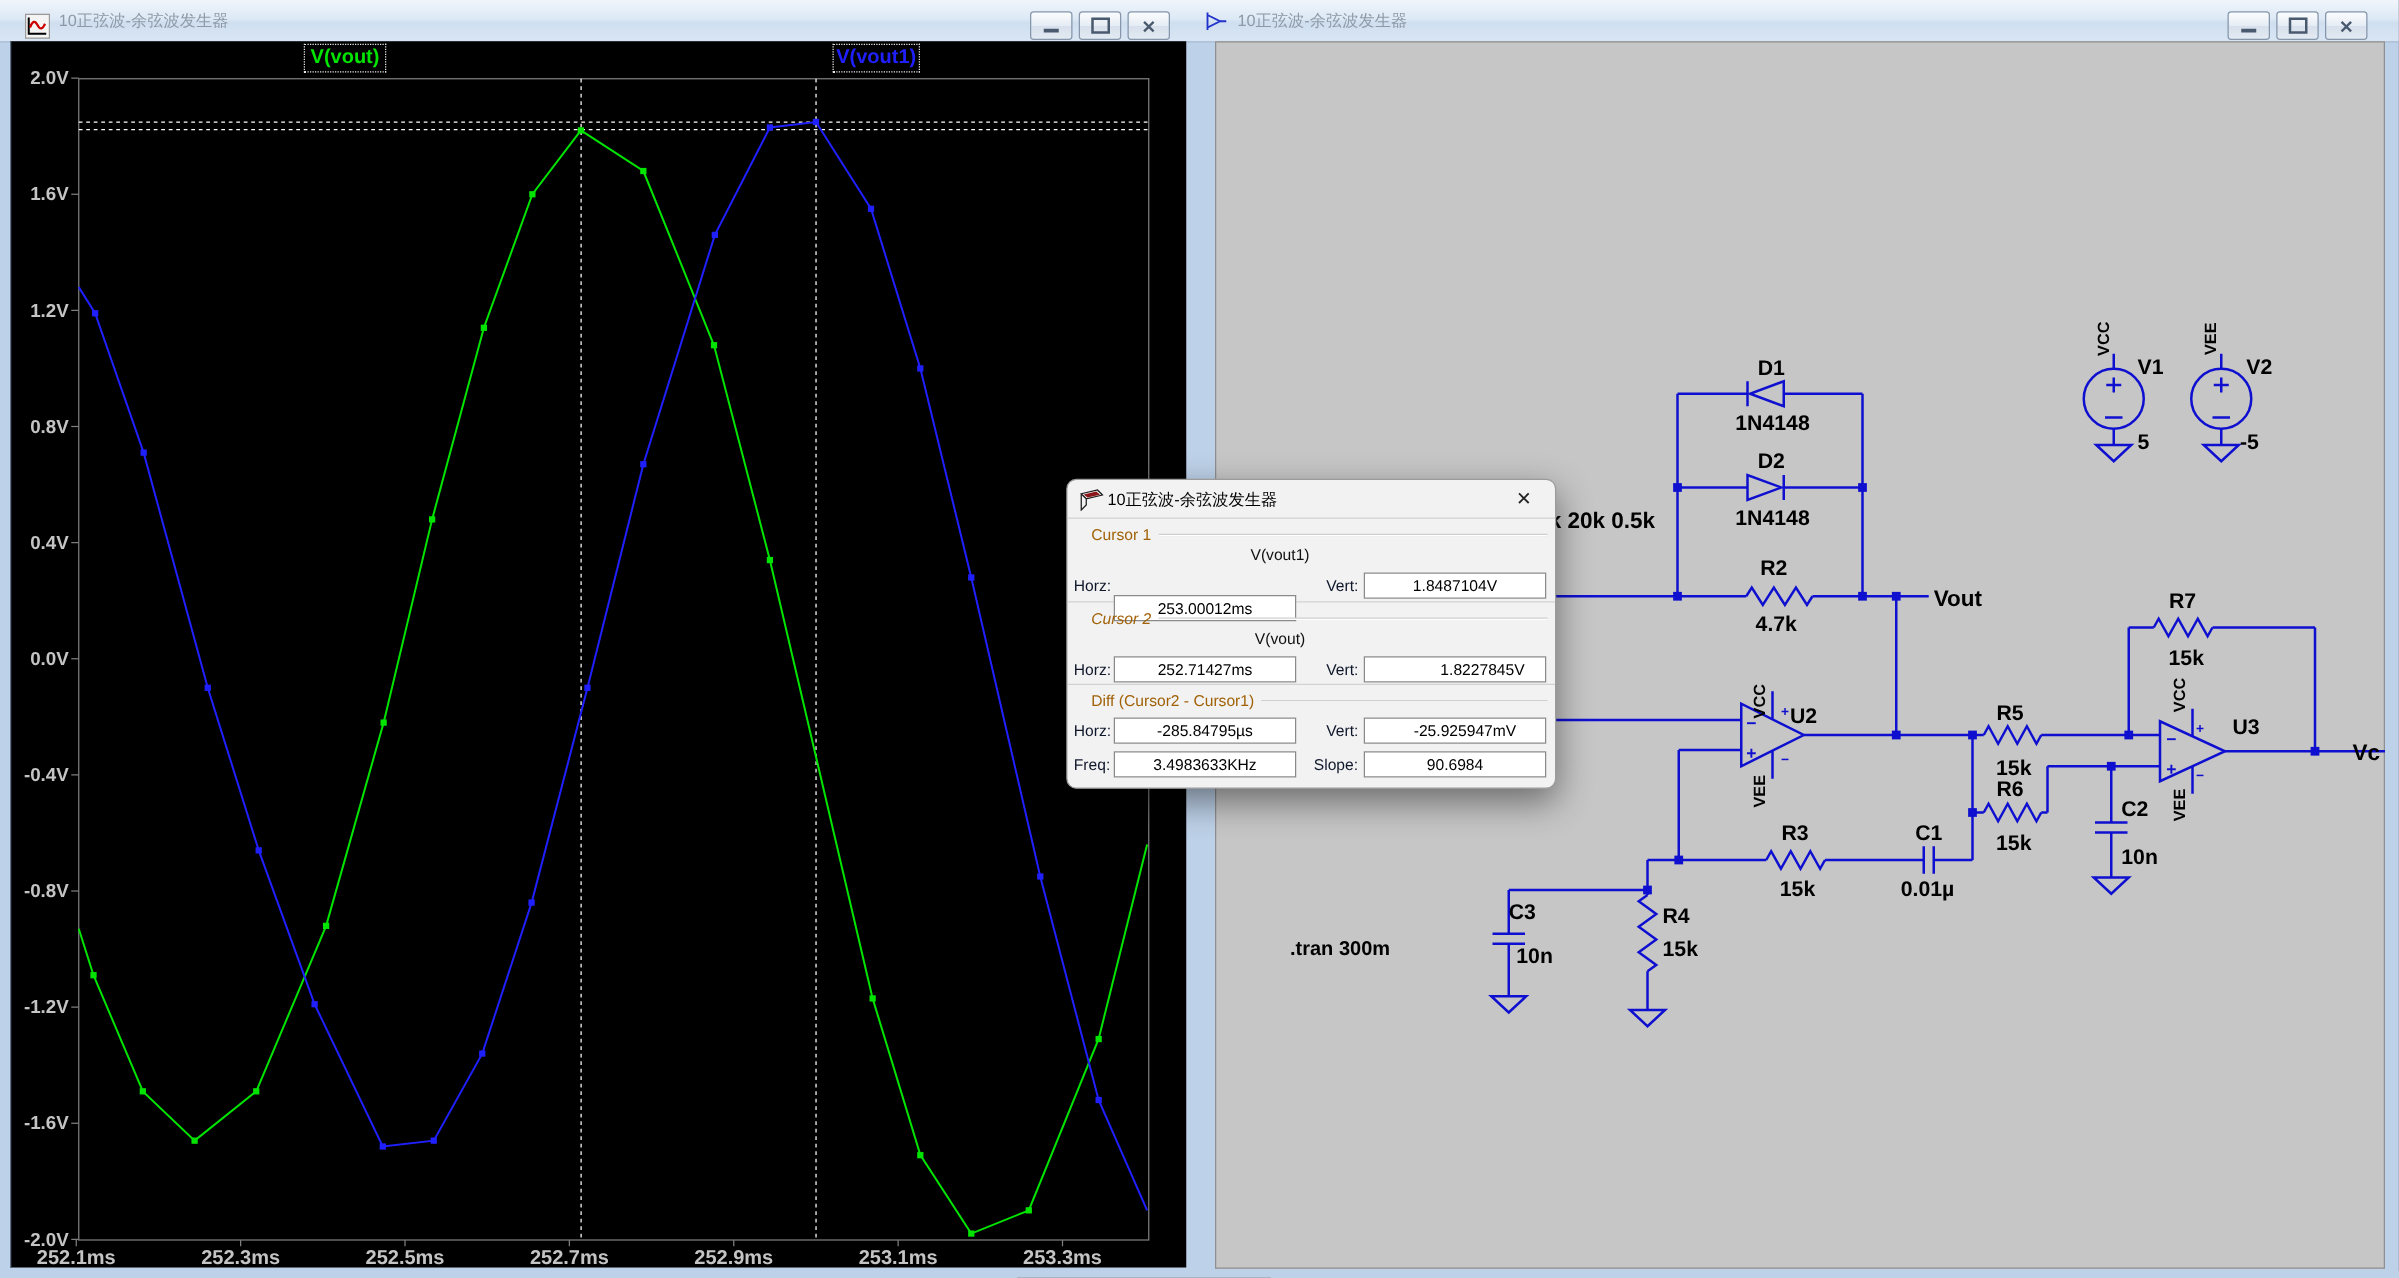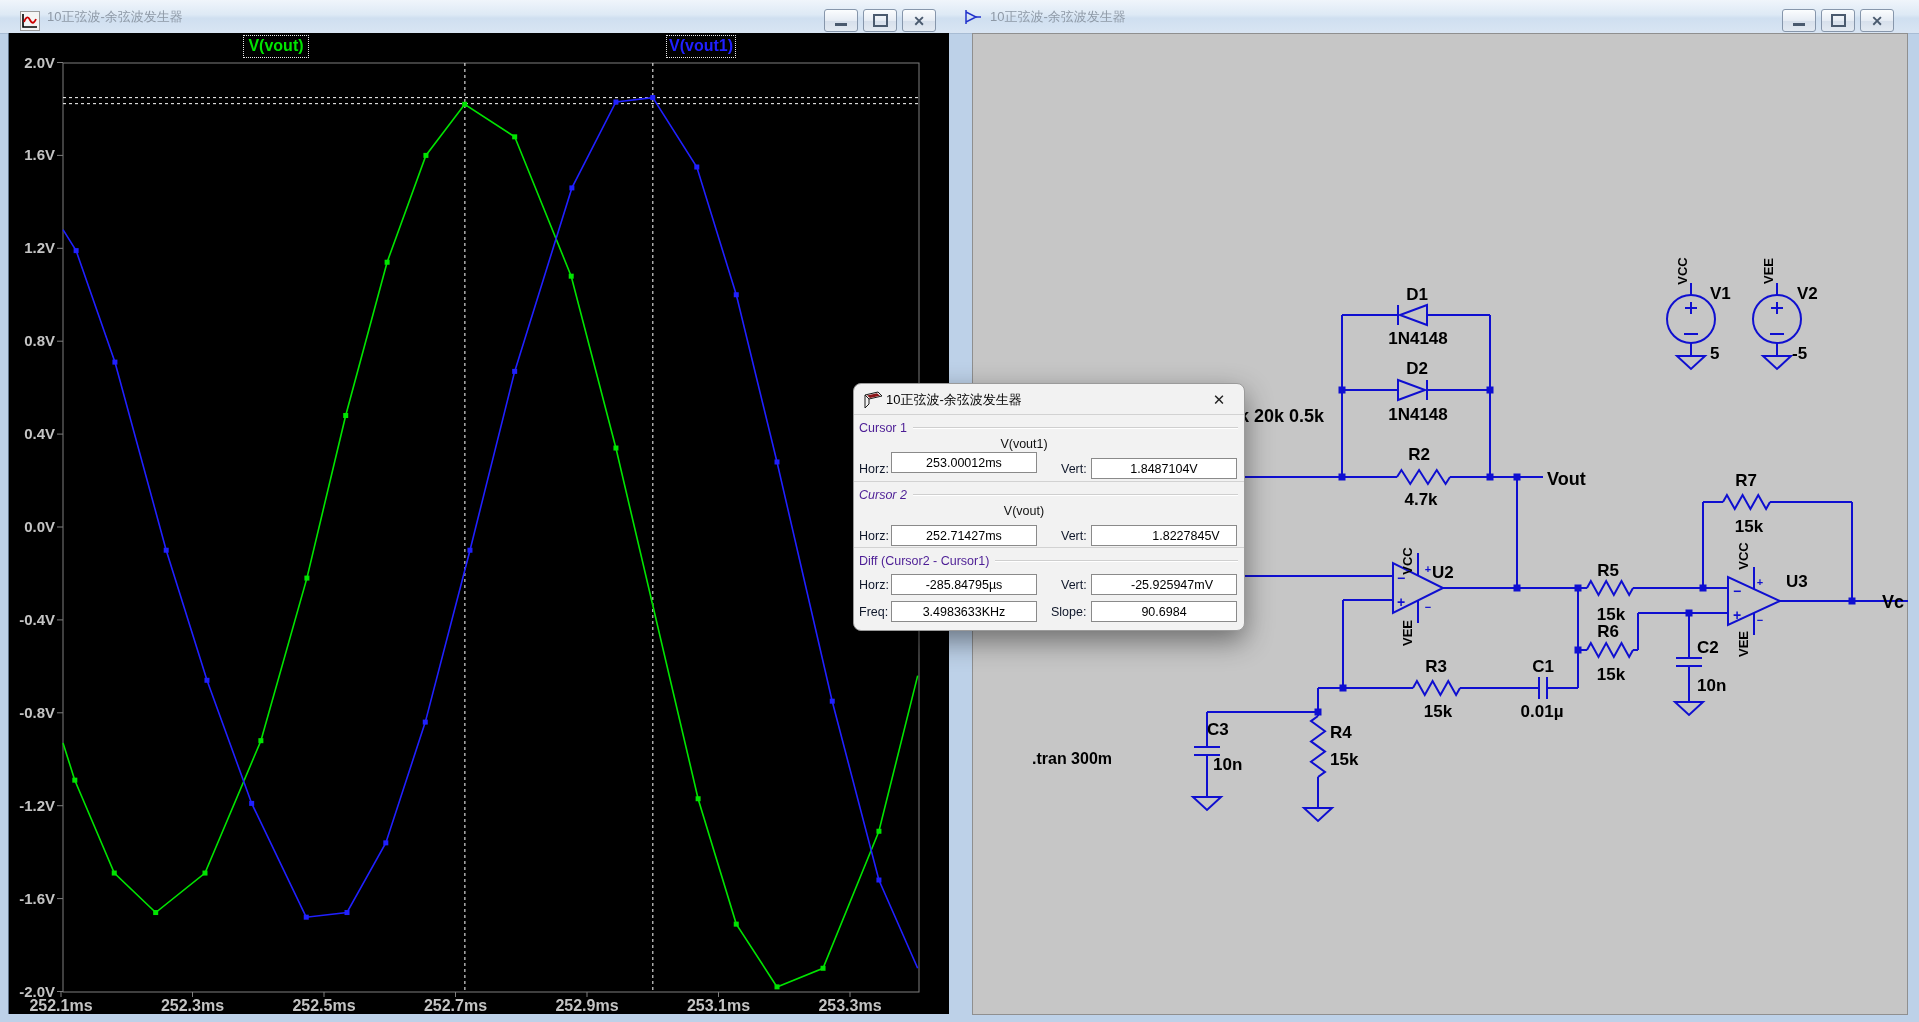--- a/index.html
+++ b/index.html
@@ -22,21 +22,21 @@
   .legend{position:absolute;font-size:16px;font-weight:bold;text-align:center;
     border:1px dotted #e8e8e8;line-height:20px;cursor:default;}
   
   #dialog{position:absolute;left:853px;top:383px;width:390px;height:246px;background:#f2f2f2;
     border:1px solid #9b9b9b;border-radius:8px;box-shadow:0 10px 28px rgba(0,0,0,.45);
     font-size:12.5px;color:#111;z-index:50;}
   #dialog .dtitle{position:absolute;left:32px;top:7px;font-size:13px;color:#000;white-space:nowrap;}
   #dialog .dclose{position:absolute;right:12px;top:5px;width:26px;height:22px;text-align:center;
     font-size:15px;color:#222;line-height:22px;cursor:default;}
   .dsep{position:absolute;left:0;right:0;height:1px;background:#d2d2d2;}
-  .ghead{position:absolute;left:5px;right:6px;display:flex;align-items:center;gap:6px;color:#4c1d95;}
+  .ghead{position:absolute;left:19px;right:6px;display:flex;align-items:center;gap:6px;color:#a16207;}
   .ghead .gline{flex:1;height:1px;background:#cfcfcf;border-bottom:1px solid #ffffff;}
   .tracename{position:absolute;transform:translateX(-50%);color:#111;}
   .flabel{position:absolute;color:#0f172a;}
   .fbox{position:absolute;width:146px;height:21px;border:1px solid #8a8a8a;background:#fff;
     font-size:12.5px;text-align:center;font-family:"Liberation Sans",sans-serif;padding:0;box-sizing:border-box;color:#000;}
   .icon-wave{position:absolute;left:20px;top:11px;width:20px;height:20px;background:#d8d8d8;border:1px solid #9a9a9a;box-sizing:border-box;}
 </style>
 </head>
 <body>
 
@@ -327,21 +327,21 @@
     <div class="dsep" style="top:30px;"></div>
     <div class="dsep" style="top:97px;"></div>
     <div class="dsep" style="top:163px;"></div>
 
     <div class="ghead" style="top:37px;">
         <span>Cursor 1</span>
         <span class="gline"></span>
       </div>
     <div class="tracename" style="left:170px;top:53px;">V(vout1)</div>
     <span class="flabel" style="left:5px;top:78px;">Horz:</span>
-    <input class="fbox" style="left: 37px; top: 68px;" readonly="" value="253.00012ms">
+    <input class="fbox" style="left: 37px; top: 92px;" readonly="" value="253.00012ms">
     <span class="flabel" style="left:207px;top:78px;">Vert:</span>
     <input class="fbox" style="left: 237px; top: 74px;" readonly="" value="1.8487104V">
 
     <div class="ghead" style="top:104px;font-style:italic;">
         <span>Cursor 2</span>
         <span class="gline"></span>
       </div>
     <div class="tracename" style="left:170px;top:120px;">V(vout)</div>
     <span class="flabel" style="left:5px;top:145px;">Horz:</span>
     <input class="fbox" style="left: 37px; top: 141px;" readonly="" value="252.71427ms">

